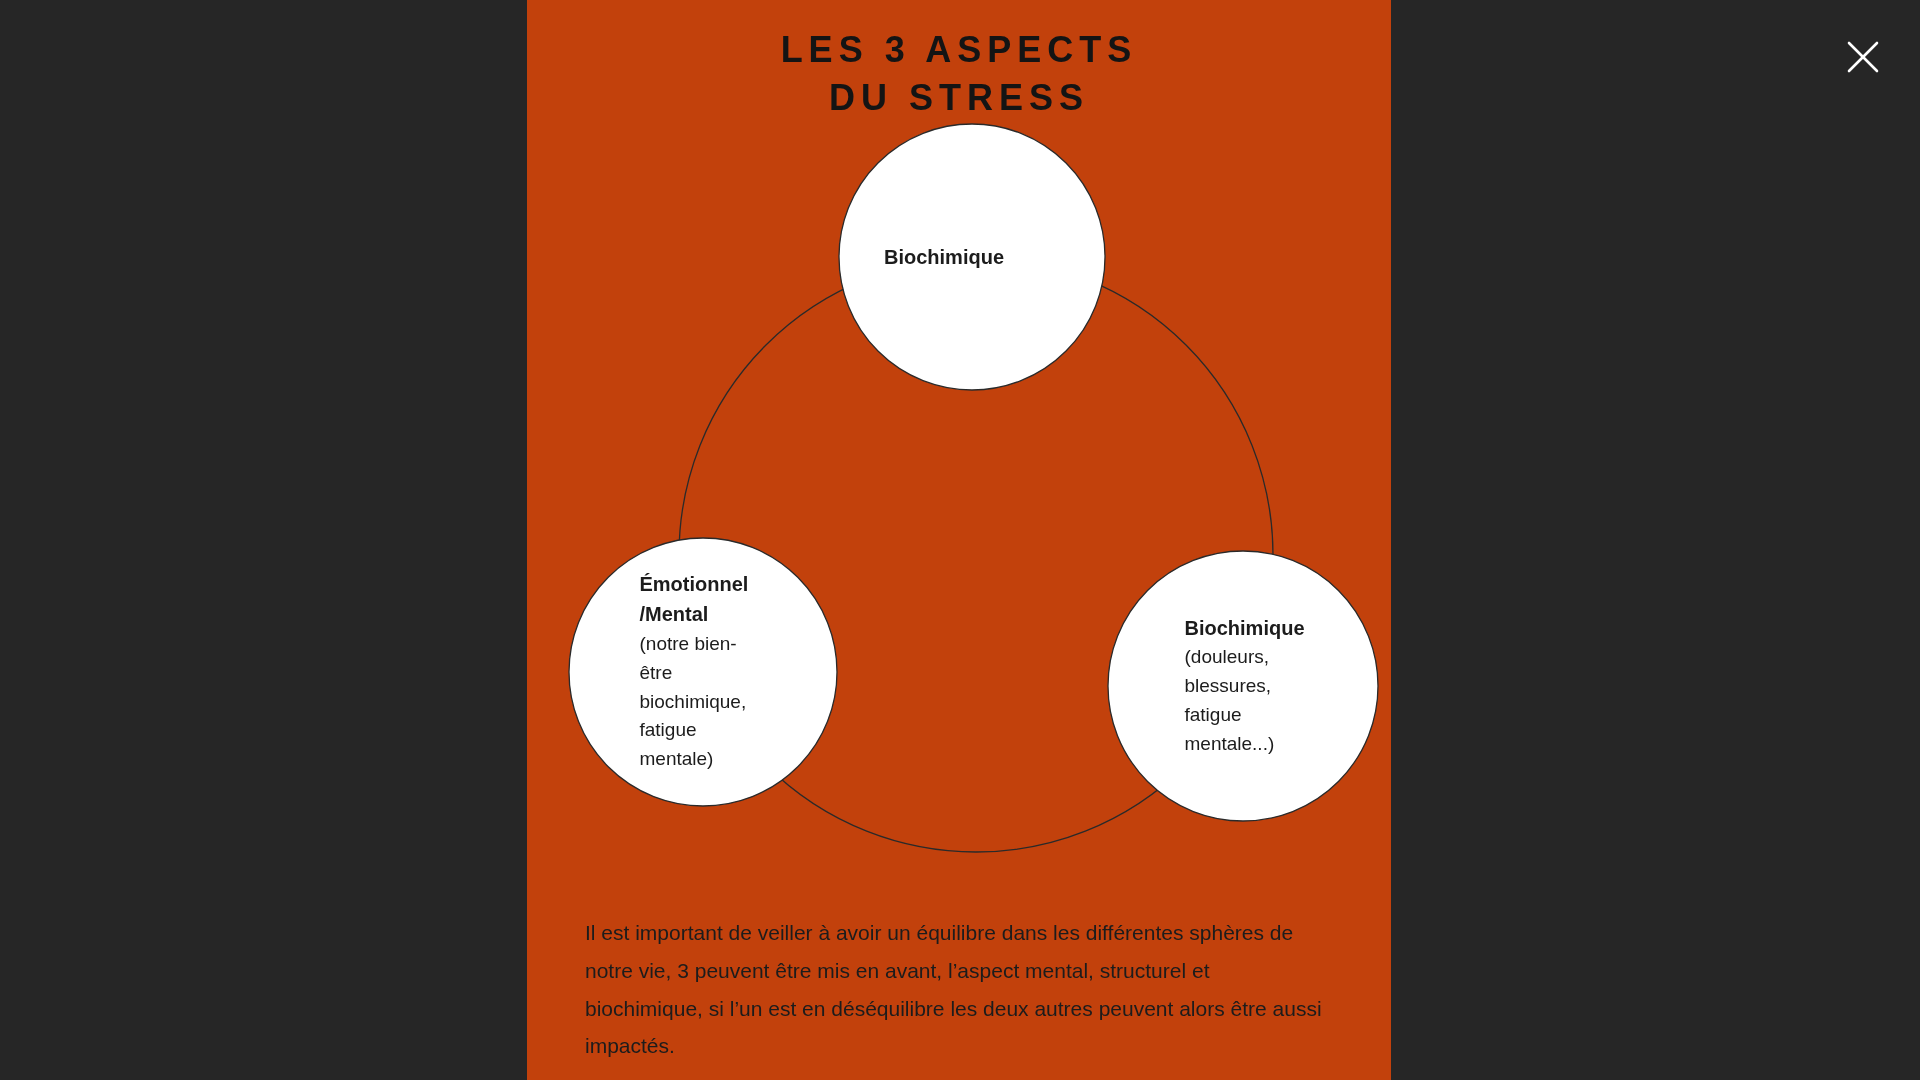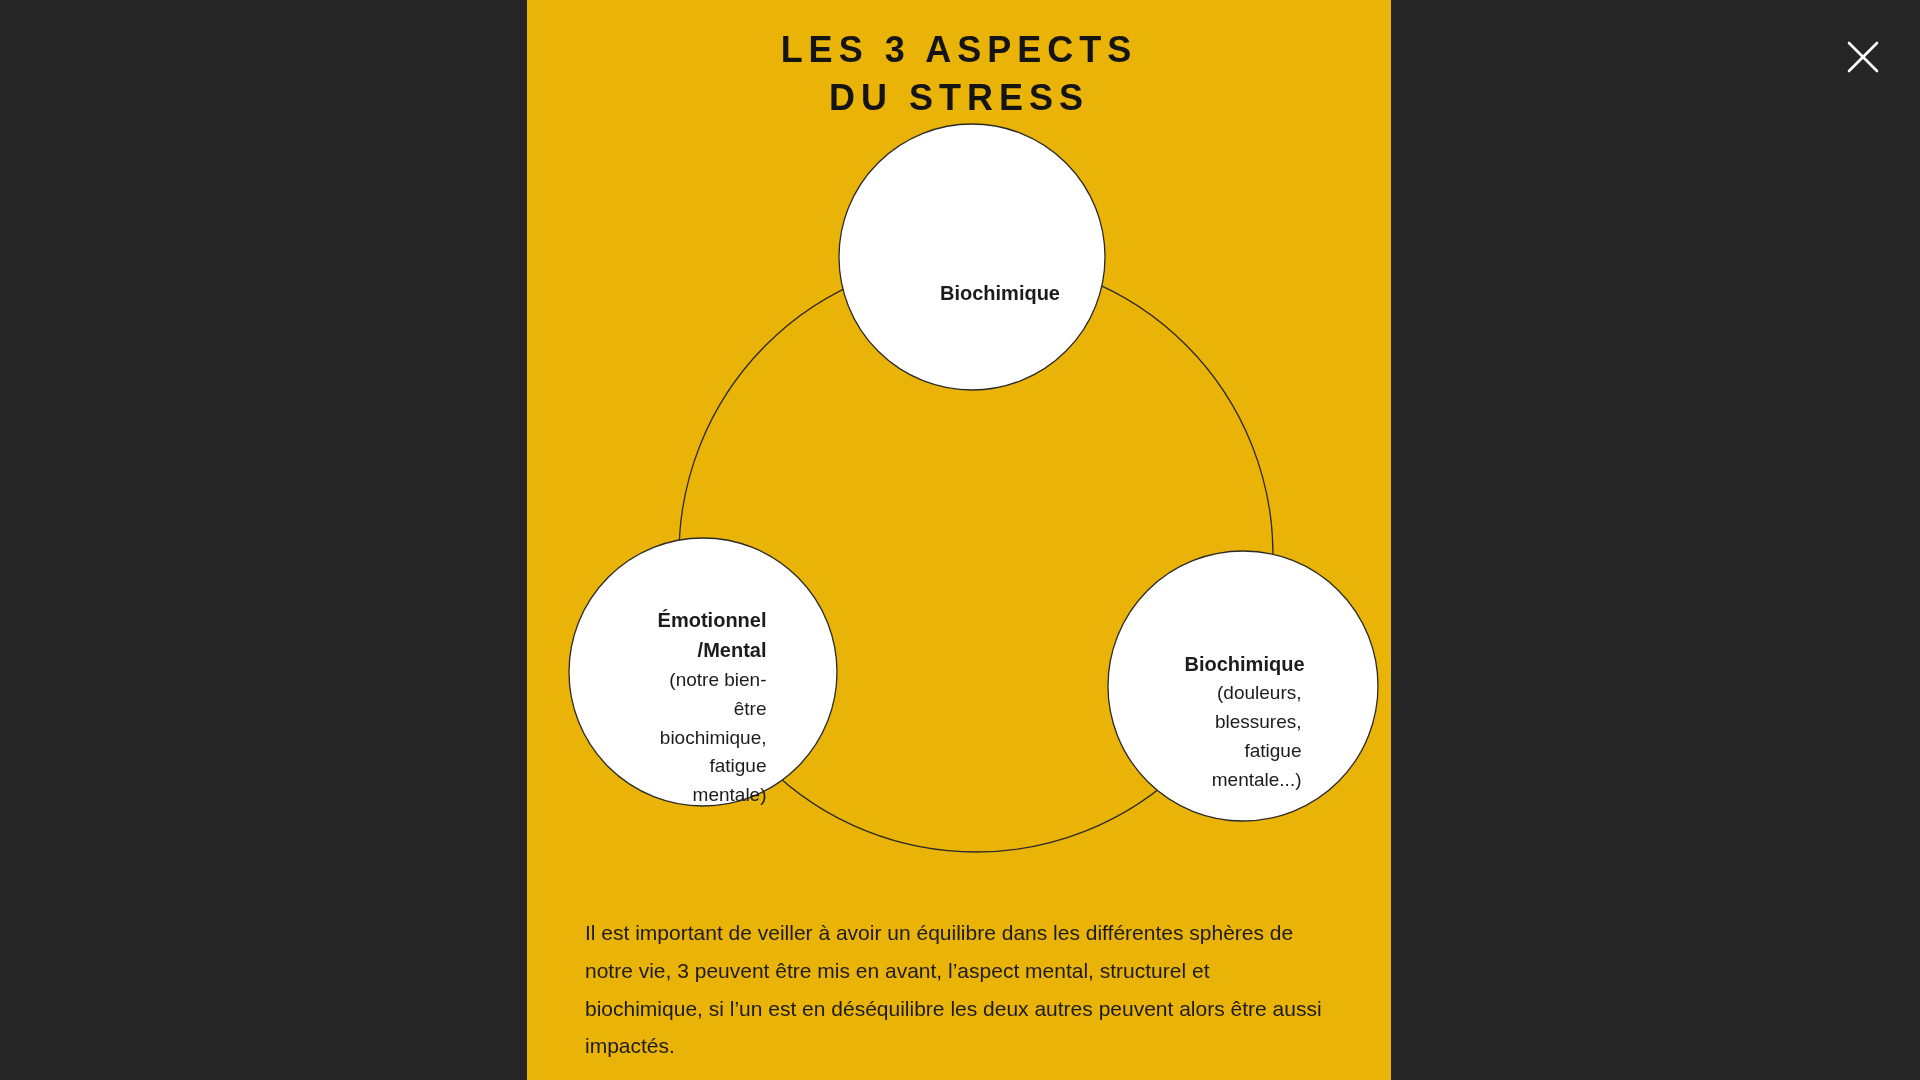--- a/index.html
+++ b/index.html
@@ -9,21 +9,21 @@
     font-family: "Liberation Sans", sans-serif;
     position: relative;
     color: #1c1c1c;
   }
   .panel {
     position: absolute;
     left: 527px;
     top: 0;
     width: 864px;
     height: 1080px;
-    background: #eab308;
+    background: #c2410c;
   }
   .title {
     position: absolute;
     top: 26px;
     left: 0;
     width: 100%;
     text-align: center;
     font-size: 36px;
     font-weight: 600;
     letter-spacing: 6px;
@@ -31,24 +31,23 @@
     color: #141414;
   }
   .diagram-svg {
     position: absolute;
     left: 0;
     top: 0;
   }
   .node {
     position: absolute;
     transform: translate(-50%, -50%);
-    text-align: right;
+    text-align: left;
     font-size: 19px;
     line-height: 1.52;
-    margin-top: 36px;
   }
   .node-name { font-weight: 700; font-size: 20px; }
   .node-top   { left: 445px; top: 257px; width: 176px; }
   .node-left  { left: 176px; top: 672px; width: 127px; }
   .node-right { left: 716px; top: 686px; width: 117px; }
   .footer {
     position: absolute;
     left: 58px;
     top: 914px;
     width: 748px;

